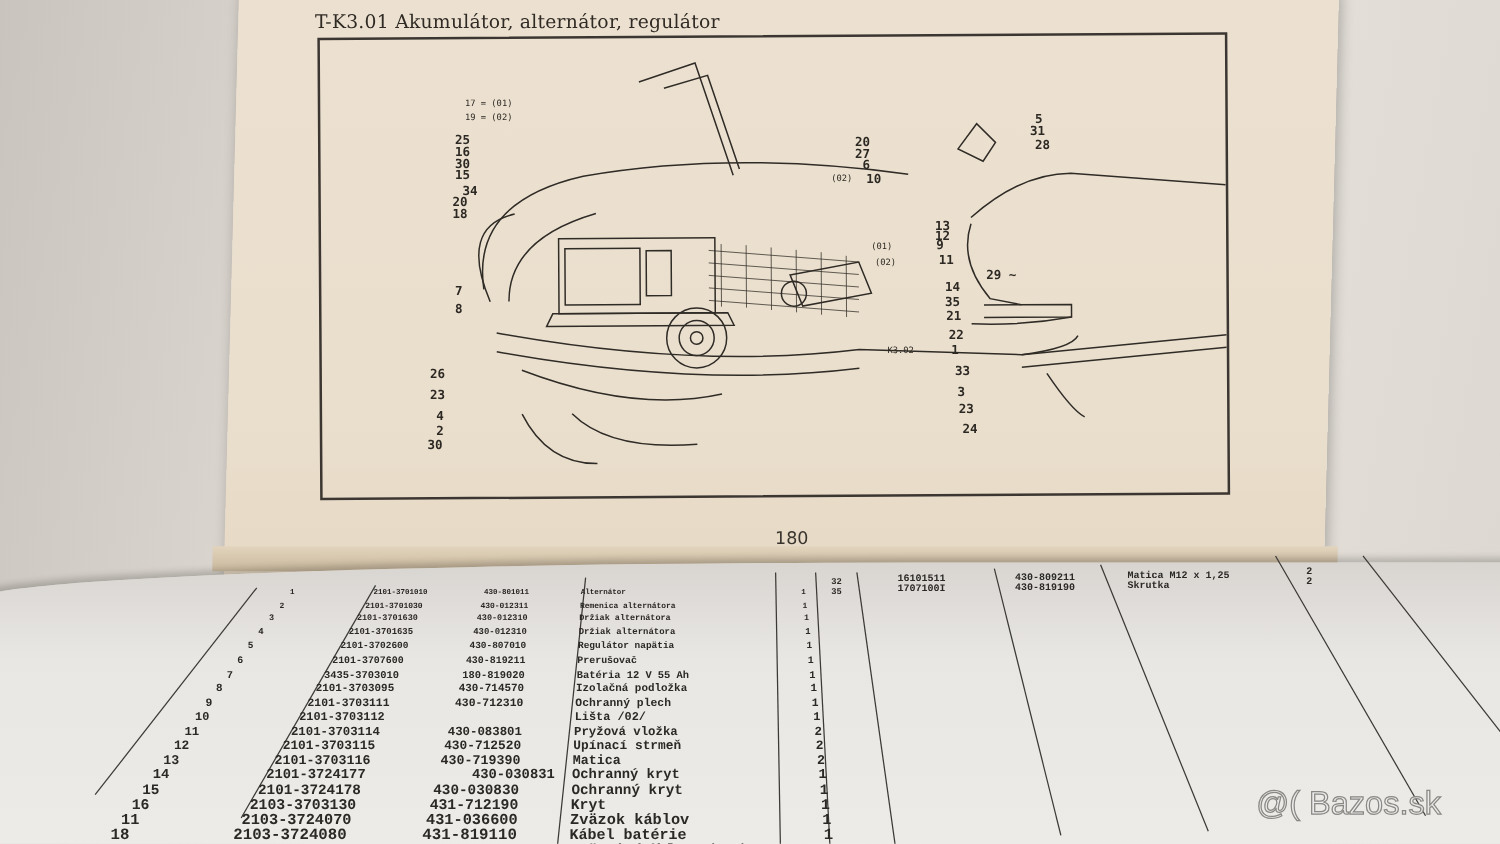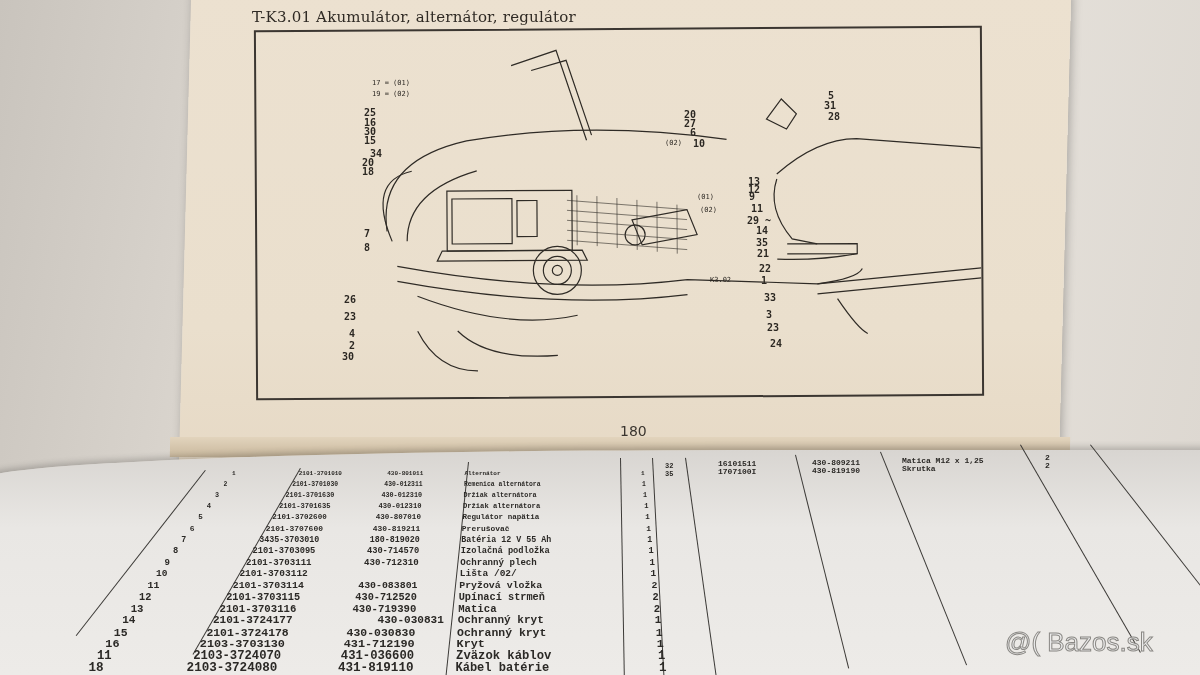--- a/index.html
+++ b/index.html
@@ -136,21 +136,21 @@
     <div class="callout" style="left: 684px; top: 118px;">27</div>
     <div class="callout" style="left: 690px; top: 127px;">6</div>
     <div class="callout small" style="left: 665px; top: 139px;">(02)</div>
     <div class="callout" style="left: 693px; top: 138px;">10</div>
     <div class="callout" style="left: 748px; top: 176px;">13</div>
     <div class="callout" style="left: 748px; top: 184px;">12</div>
     <div class="callout small" style="left: 697px; top: 193px;">(01)</div>
     <div class="callout" style="left: 749px; top: 191px;">9</div>
     <div class="callout small" style="left: 700px; top: 206px;">(02)</div>
     <div class="callout" style="left: 751px; top: 203px;">11</div>
-    <div class="callout" style="left: 747px; top: 215px;">29 ~</div>
+    <div class="callout" style="left: 789px; top: 215px;">29 ~</div>
     <div class="callout" style="left: 756px; top: 225px;">14</div>
     <div class="callout" style="left: 756px; top: 237px;">35</div>
     <div class="callout" style="left: 757px; top: 248px;">21</div>
     <div class="callout" style="left: 759px; top: 263px;">22</div>
     <div class="callout small" style="left: 710px; top: 276px;">K3.02</div>
     <div class="callout" style="left: 761px; top: 275px;">1</div>
     <div class="callout" style="left: 764px; top: 292px;">33</div>
     <div class="callout" style="left: 766px; top: 309px;">3</div>
     <div class="callout" style="left: 767px; top: 322px;">23</div>
     <div class="callout" style="left: 770px; top: 338px;">24</div>

